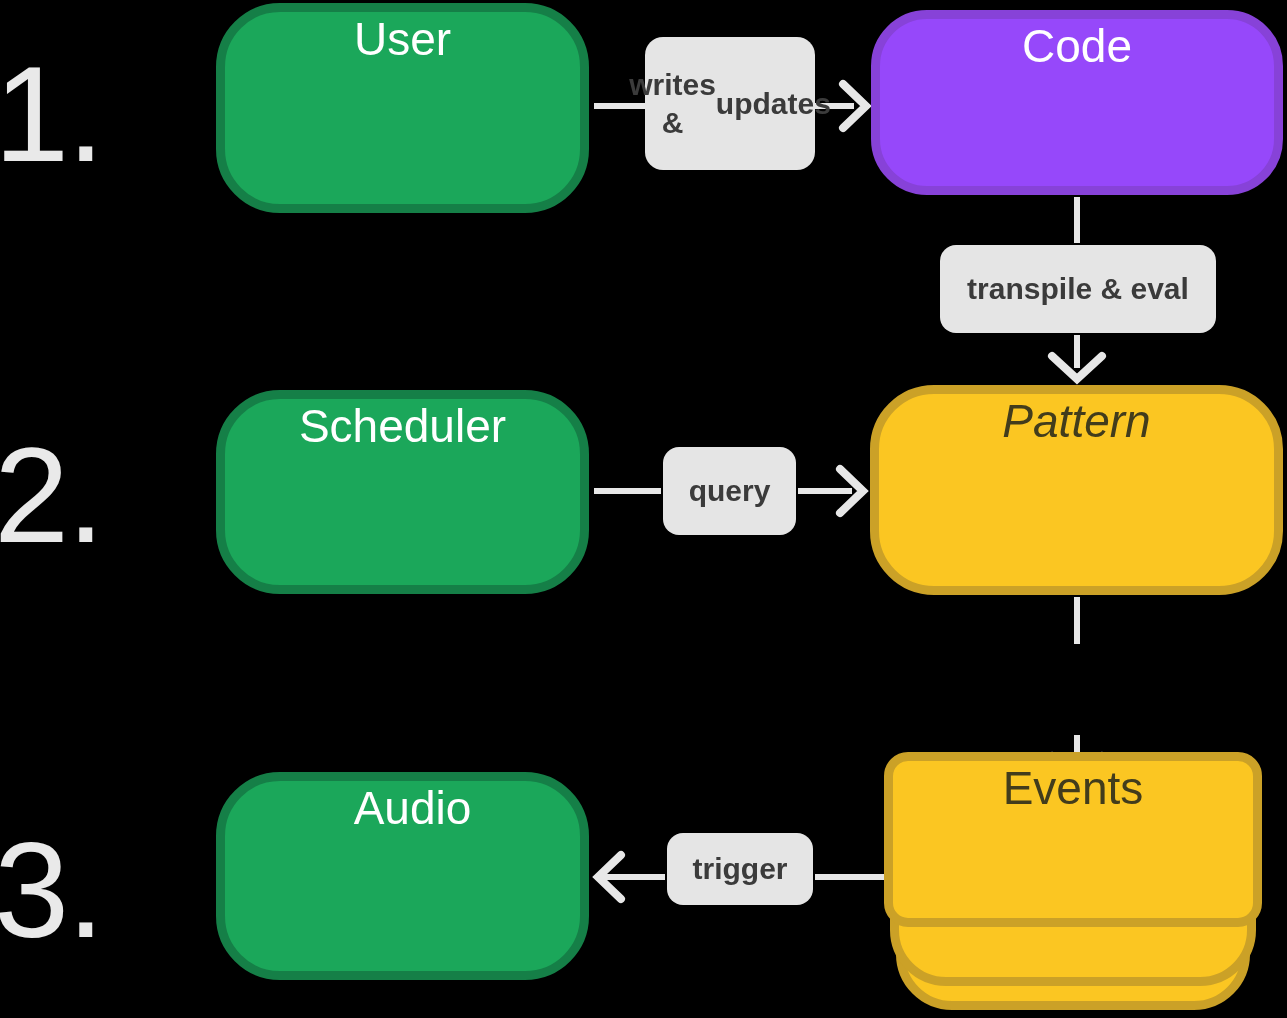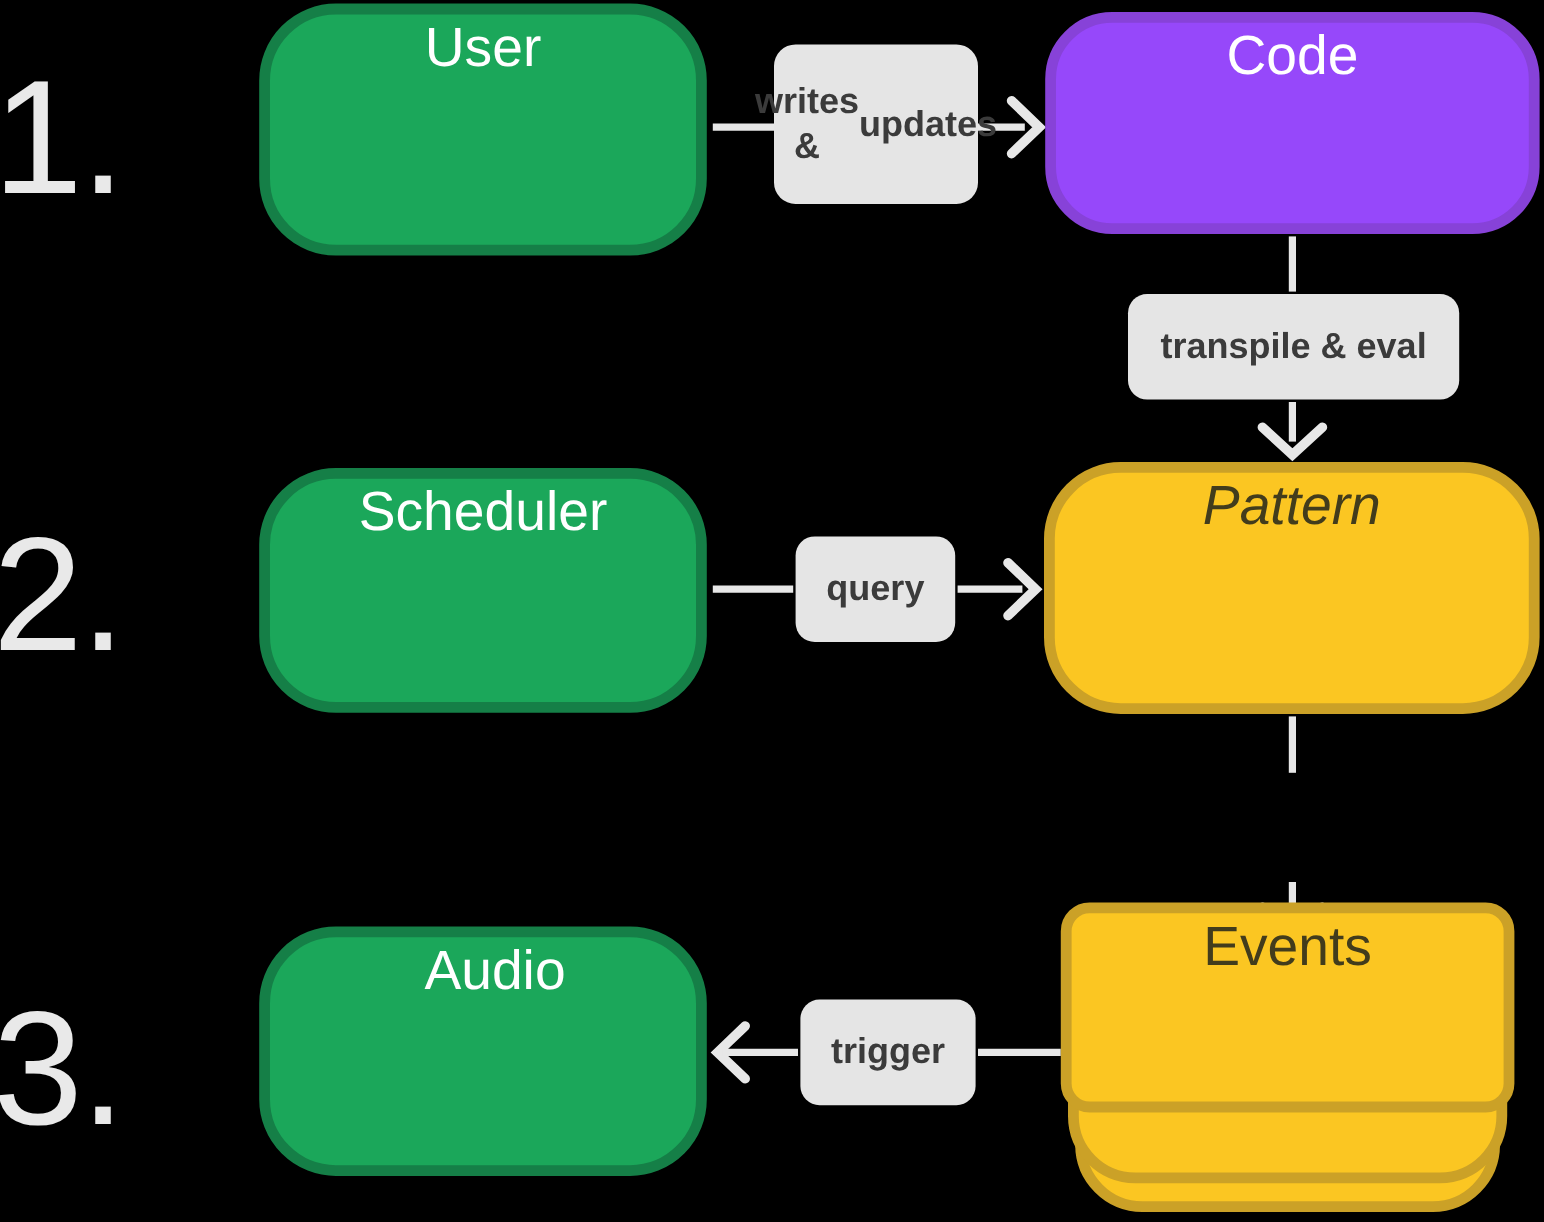--- a/index.html
+++ b/index.html
@@ -142,21 +142,21 @@
 
   <div class="node node-yellow" style="left:870px;top:385px;width:413px;height:210px;font-style:italic;">
     <span>Pattern</span>
   </div>
 
 
   <div class="node node-green" style="left:216px;top:772px;width:373px;height:208px;padding-left:20px;">
     <span>Audio</span>
   </div>
 
-  <div class="edge-label" style="left:667px;top:833px;width:146px;height:88px;">
+  <div class="edge-label" style="left:667px;top:833px;width:146px;height:72px;">
     <span>trigger</span>
   </div>
 
   <div class="events-layer" style="left:896px;top:835px;width:354px;height:175px;"></div>
   <div class="events-layer" style="left:890px;top:811px;width:366px;height:175px;"></div>
   <div class="node node-yellow" style="left:884px;top:752px;width:378px;height:175px;border-radius:24px;">
     <span>Events</span>
   </div>
 
 </div>

